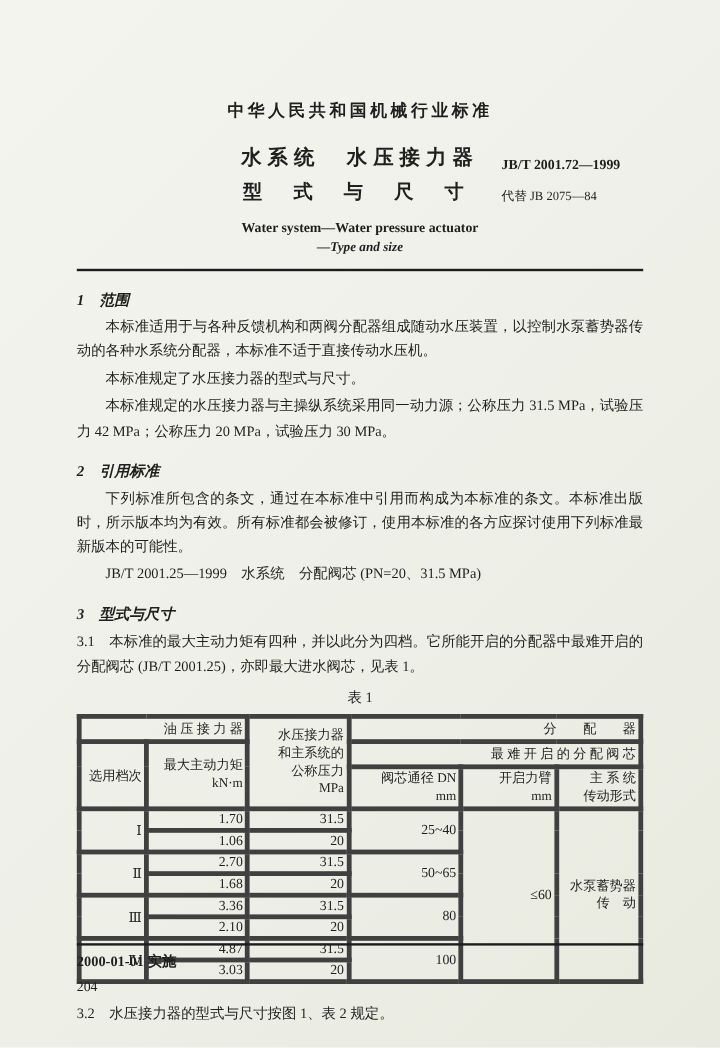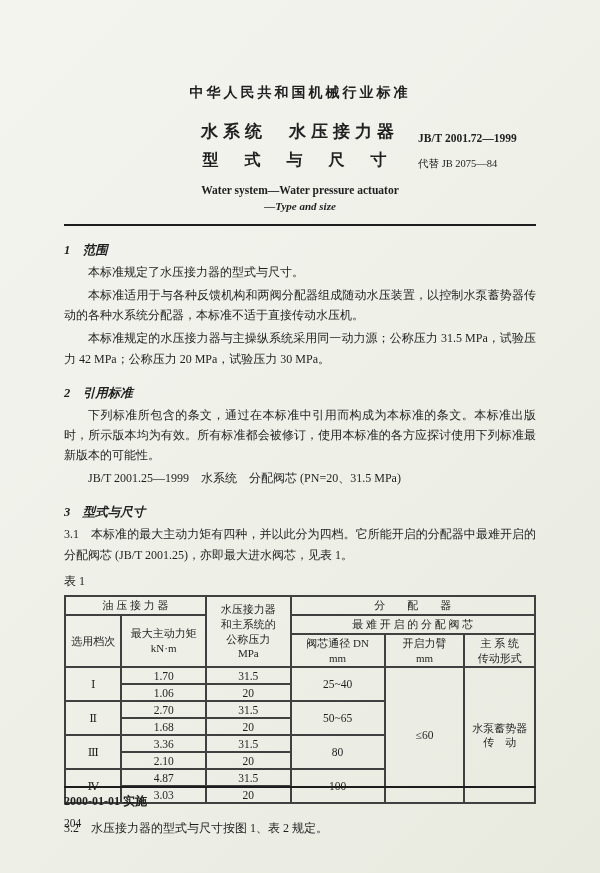--- a/index.html
+++ b/index.html
@@ -18,23 +18,23 @@
   .cn-title-2 { text-align:center; font-weight:bold; font-size:16px; letter-spacing:11px; margin-top:7px; }
   .std-block { position:absolute; right:0; top:12px; text-align:left; width:118px; }
   .std-num { font-weight:bold; font-size:11.5px; white-space:nowrap; }
   .std-rep { font-size:10.5px; margin-top:13px; white-space:nowrap; }
   .en-title-1 { text-align:center; font-weight:bold; font-size:11.5px; margin-top:13px; }
   .en-title-2 { text-align:center; font-weight:bold; font-size:11px; margin-top:4px;font-style:italic; }
   .head-rule { height:2px; background:#1d1d1d; margin-top:12px; }
   .sec-head { font-weight:bold; font-size:12.5px; margin-top:16px;font-style:italic; }
   .para { font-size:12px; line-height:1.68; text-indent:2em; margin-top:3px; text-align:justify; }
   .para.no-indent { text-indent:0; }
-  .tbl-caption { text-align:left; font-size:12px; margin-top:8px; margin-bottom:5px; }
+  .tbl-caption { text-align:center; font-size:12px; margin-top:8px; margin-bottom:5px; }
   table { width:100%; border-collapse:collapse; table-layout:fixed; border:1.5px solid #222; }
-  th,td { border:2px solid #404040; text-align:center; vertical-align:middle;
+  th,td { border:4px solid #404040; text-align:right; vertical-align:middle;
           font-size:11px; font-weight:normal; padding:1px 2px; }
   th span, td span { display:block; line-height:1.35; }
   td.num { height:17px; font-size:11.5px; }
   .footer { position:absolute; left:64px; right:64px; top:786px; }
   .foot-rule { height:2px; background:#1d1d1d; }
   .foot-row { display:flex; justify-content:space-between; margin-top:5px; }
   .foot-left, .foot-right { font-weight:bold; font-size:12px; }
   .page-num { font-size:11.5px; margin-top:7px; }
 </style>
 </head>
@@ -52,22 +52,22 @@
       <div class="std-rep">代替 JB 2075—84</div>
     </div>
   </div>
 
   <div class="en-title-1">Water system—Water pressure actuator</div>
   <div class="en-title-2">—Type and size</div>
 
   <div class="head-rule"></div>
 
   <div class="sec-head">1　范围</div>
+  <div class="para">本标准适用于与各种反馈机构和两阀分配器组成随动水压装置，以控制水泵蓄势器传动的各种水系统分配器，本标准不适于直接传动水压机。</div>
   <div class="para">本标准规定了水压接力器的型式与尺寸。</div>
-  <div class="para">本标准适用于与各种反馈机构和两阀分配器组成随动水压装置，以控制水泵蓄势器传动的各种水系统分配器，本标准不适于直接传动水压机。</div>
   <div class="para">本标准规定的水压接力器与主操纵系统采用同一动力源；公称压力 31.5 MPa，试验压力 42 MPa；公称压力 20 MPa，试验压力 30 MPa。</div>
 
   <div class="sec-head">2　引用标准</div>
   <div class="para">下列标准所包含的条文，通过在本标准中引用而构成为本标准的条文。本标准出版时，所示版本均为有效。所有标准都会被修订，使用本标准的各方应探讨使用下列标准最新版本的可能性。</div>
   <div class="para">JB/T 2001.25—1999　水系统　分配阀芯 (PN=20、31.5 MPa)</div>
 
   <div class="sec-head">3　型式与尺寸</div>
   <div class="para no-indent">3.1　本标准的最大主动力矩有四种，并以此分为四档。它所能开启的分配器中最难开启的分配阀芯 (JB/T 2001.25)，亦即最大进水阀芯，见表 1。</div>
 
   <div class="tbl-caption">表 1</div>

